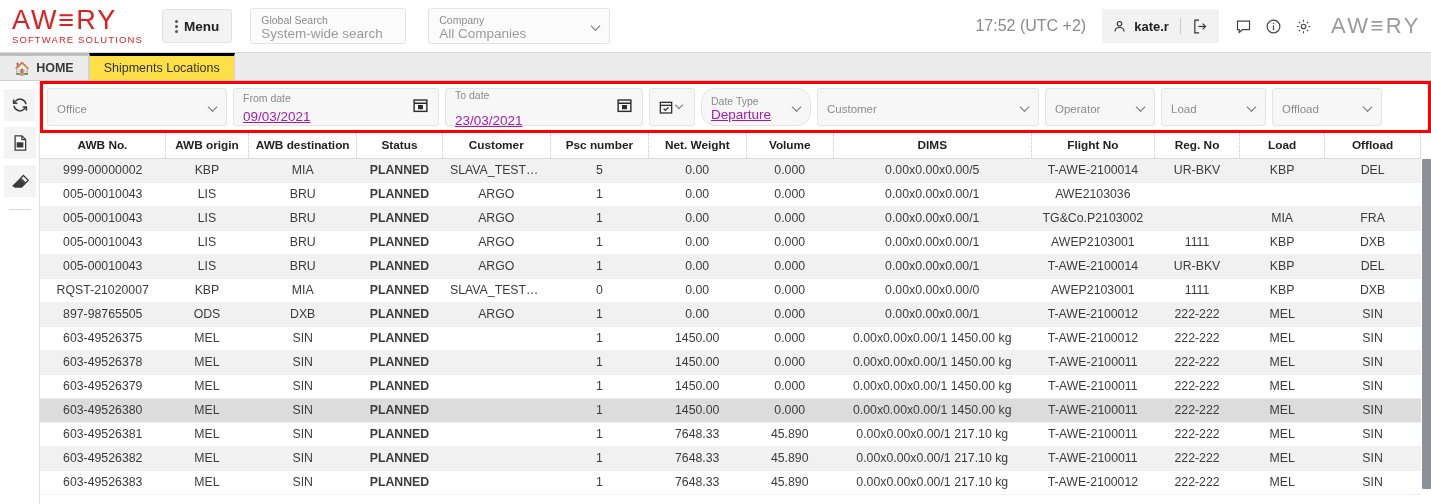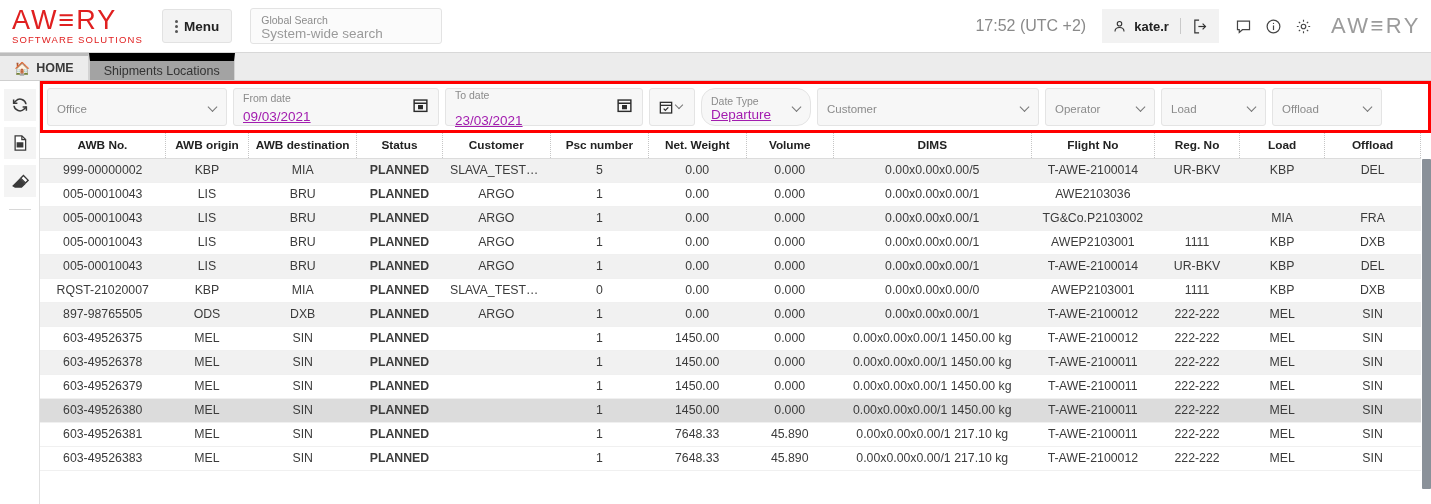--- a/index.html
+++ b/index.html
@@ -61,21 +61,21 @@
     background: #fbfbfb;
     padding: 2px 10px 0 10px;
     display: flex;
     flex-direction: column;
     justify-content: center;
     position: relative;
     cursor: text;
   }
   .field-label { font-size: 10.5px; color: #8c8c8c; line-height: 12px; }
   .field-value { font-size: 13.5px; color: #9a9a9a; line-height: 15px; white-space: nowrap; overflow: hidden; }
-  .global-search { margin-left: 18px; width: 192px; }
+  .global-search { margin-left: 18px; width: 156px; }
   .company-sel { margin-left: 22px; width: 182px; padding-right: 22px; cursor: pointer; }
 
   .caret {
     position: absolute; right: 8px; top: 50%; transform: translateY(-50%);
     width: 9px; height: 9px;
   }
   .caret::before {
     content: ""; position: absolute; left: 0; top: 1px;
     width: 6px; height: 6px;
     border-right: 1.4px solid #777; border-bottom: 1.4px solid #777;
@@ -117,22 +117,22 @@
   .tab {
     display: flex; align-items: center; gap: 6px;
     padding: 0 14px;
     font-size: 12.5px; font-weight: bold; color: #3a3a3a;
     cursor: pointer;
     border-right: 1px solid #d3d3d3;
     position: relative;
   }
   .tab.home { background: #ececec; border-top: 3px solid #bdbdbd; }
   .tab.active {
-    background: #a3a3a3;
-    border-top: 8px solid #000000;
+    background: #fde047;
+    border-top: 3px solid #000000;
     border-left: 1px solid #d3d3d3;
     font-weight: normal;
     color: #333;
     font-size: 12.5px;
   }
   .home-glyph { font-size: 13px; color: #3a3a3a; line-height: 1; }
 
   
   .body-wrap { display: flex; height: 423px; }
 
@@ -256,20 +256,25 @@
         <i></i>
       </span>
     <span class="menu-label">Menu</span>
   </div>
 
   <div class="field-box global-search">
     <span class="field-label">Global Search</span>
     <span class="field-value">System-wide search</span>
   </div>
 
+  <div class="field-box company-sel">
+    <span class="field-label">Company</span>
+    <span class="field-value">All Companies</span>
+    <span class="caret"></span>
+  </div>
 
   <div class="header-right">
     <span class="clock">17:52 (UTC +2)</span>
 
     <div class="user-chip">
       <svg width="15" height="15" viewBox="0 0 24 24" fill="none" stroke="#333" stroke-width="1.8">
         <circle cx="12" cy="7.5" r="3.6"></circle>
           <path d="M4.8 20c0-4 3.3-6.4 7.2-6.4s7.2 2.4 7.2 6.4"></path>
       </svg>
       <span class="user-name">kate.r</span>
@@ -619,20 +624,35 @@
               <td class="l"></td>
               <td>1</td>
               <td>7648.33</td>
               <td>45.890</td>
               <td class="l">0.00x0.00x0.00/1 217.10 kg</td>
               <td>T-AWE-2100011</td>
               <td>222-222</td>
               <td>MEL</td>
               <td>SIN</td>
             </tr>
+            <tr class="alt">
+              <td class="l">603-49526382</td>
+              <td>MEL</td>
+              <td>SIN</td>
+              <td class="status">PLANNED</td>
+              <td class="l"></td>
+              <td>1</td>
+              <td>7648.33</td>
+              <td>45.890</td>
+              <td class="l">0.00x0.00x0.00/1 217.10 kg</td>
+              <td>T-AWE-2100011</td>
+              <td>222-222</td>
+              <td>MEL</td>
+              <td>SIN</td>
+            </tr>
             <tr>
               <td class="l">603-49526383</td>
               <td>MEL</td>
               <td>SIN</td>
               <td class="status">PLANNED</td>
               <td class="l"></td>
               <td>1</td>
               <td>7648.33</td>
               <td>45.890</td>
               <td class="l">0.00x0.00x0.00/1 217.10 kg</td>

